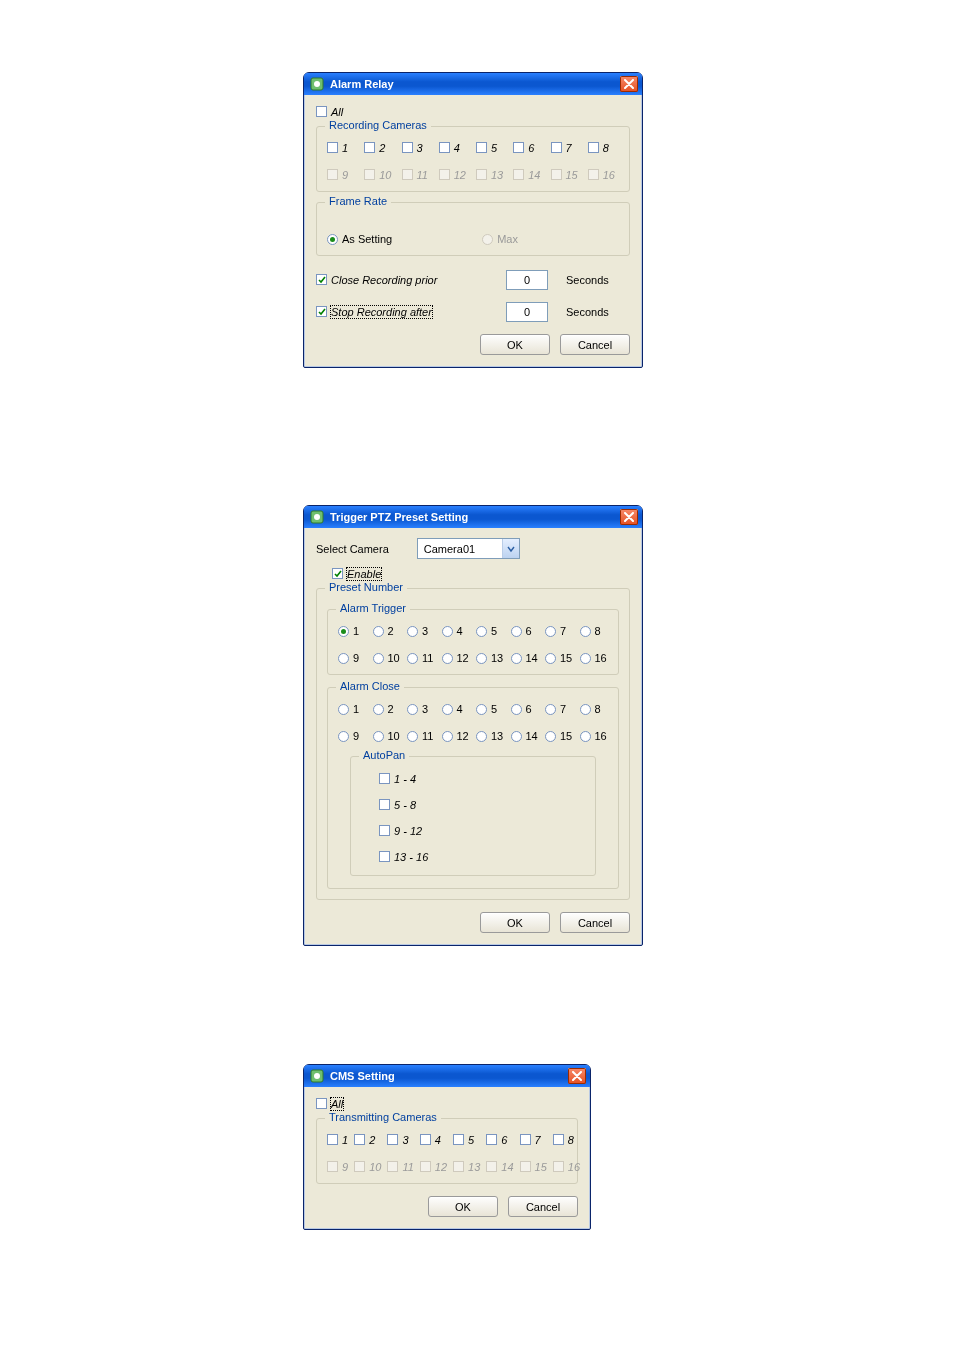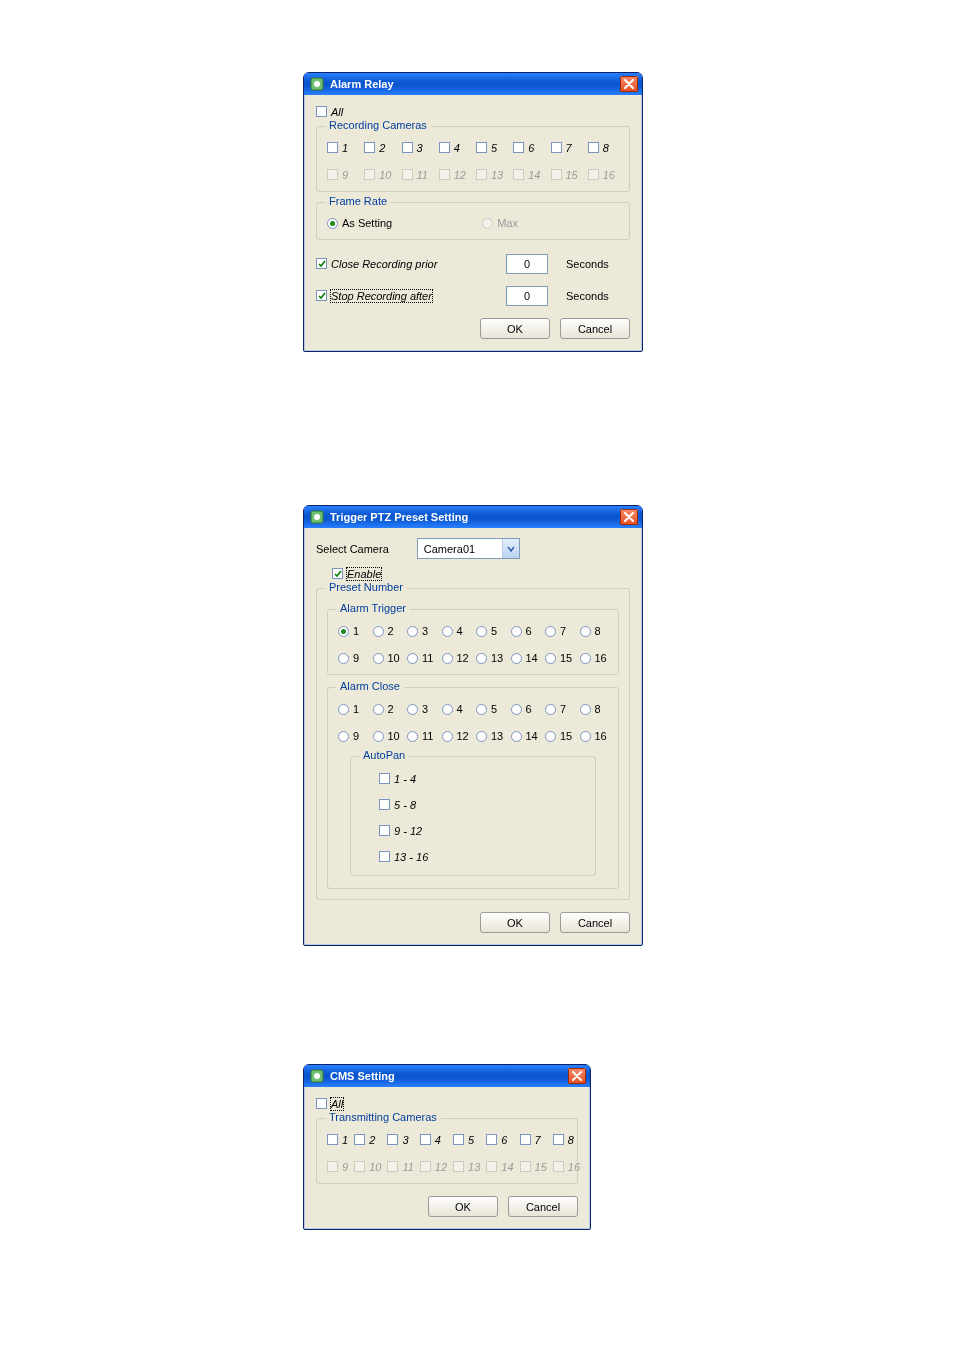--- a/index.html
+++ b/index.html
@@ -152,21 +152,21 @@
               </span></div>
           <div><span class="chk">
                 <span class="chk-box dis"></span>
                 <span class="chk-label dis">16</span>
               </span></div>
         </div>
       </div>
 
       <div class="group" style="margin-top:10px;">
         <span class="group-title label-blue">Frame Rate</span>
-        <div class="row" style="gap:90px;">
+        <div class="row" style="gap:90px;margin-top:16px;">
           <span class="radio">
             <span class="radio-ring">
                 <span class="radio-dot"></span>
               </span>
             <span>As Setting</span>
           </span>
           <span class="radio">
             <span class="radio-ring dis"></span>
             <span class="radio-label dis">Max</span>
           </span>

